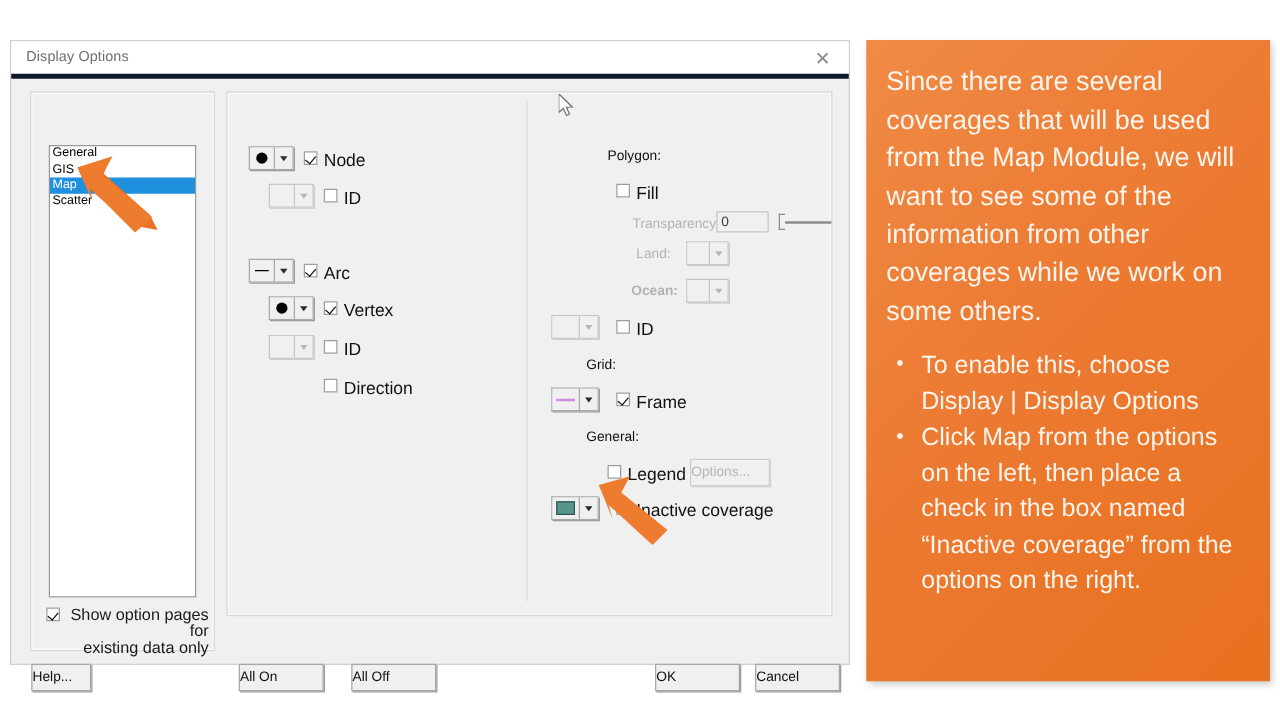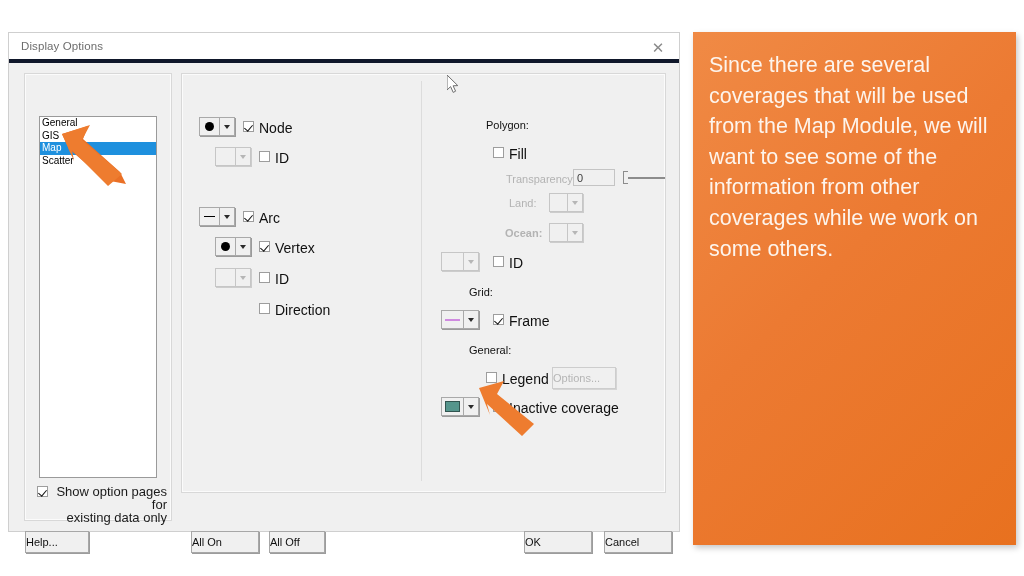--- a/index.html
+++ b/index.html
@@ -275,37 +275,41 @@
 
     <div class="combo" style="left:432px;top:364px;width:38px;">
       <div class="face">
           <span class="sym-fill"></span>
         </div>
       <div class="arrowbox"></div>
     </div>
     <div class="cb checked" style="left:484px;top:368px;"></div>
     <div class="cb-label" style="left:500px;top:367px;">Inactive coverage</div>
 
-    <div class="btn" style="left:16px;top:498px;width:64px;">Help...</div>
+    <div class="btn" style="left:16px;top:498px;width:48px;">Help...</div>
     <div class="btn" style="left:182px;top:498px;width:68px;">All On</div>
-    <div class="btn" style="left:260px;top:498px;width:56px;">All Off</div>
+    <div class="btn" style="left:272px;top:498px;width:68px;">All Off</div>
     <div class="btn" style="left:515px;top:498px;width:68px;">OK</div>
     <div class="btn" style="left:595px;top:498px;width:68px;">Cancel</div>
 
     <svg class="cursor" viewBox="0 0 14 20">
       <polygon points="0,0 0,15 3.6,11.6 6.2,17.4 8.6,16.2 6.1,10.8 10.8,10.6" fill="#ffffff" stroke="#6e6e6e" stroke-width="1"></polygon>
     </svg>
   </div>
 
   <svg class="arrow" style="left:58px;top:120px;width:86px;height:68px;" viewBox="0 0 86 68">
     <polygon points="4,14 30,6 25,19 62,52 68,64 47,60 10,28 16,40" fill="#ea7026"></polygon>
     <polygon points="4,14 32,5 24,20 64,54 50,66 14,30 16,41" fill="#ee7c2f"></polygon>
   </svg>
 
   <svg class="arrow" style="left:476px;top:378px;width:72px;height:62px;" viewBox="0 0 72 62">
     <polygon points="3,10 28,3 21,16 58,46 46,58 11,26 14,37" fill="#ee7c2f"></polygon>
   </svg>
 
   <div class="slide">
     <p class="slide-para">Since there are several coverages that will be used from the Map Module, we will want to see some of the information from other coverages while we work on some others.</p>
+    <ul class="slide-list">
+      <li>To enable this, choose Display | Display Options</li>
+      <li>Click Map from the options on the left, then place a check in the box named “Inactive coverage” from the options on the right.</li>
+    </ul>
   </div>
 
 </div>
 
 </body></html>

